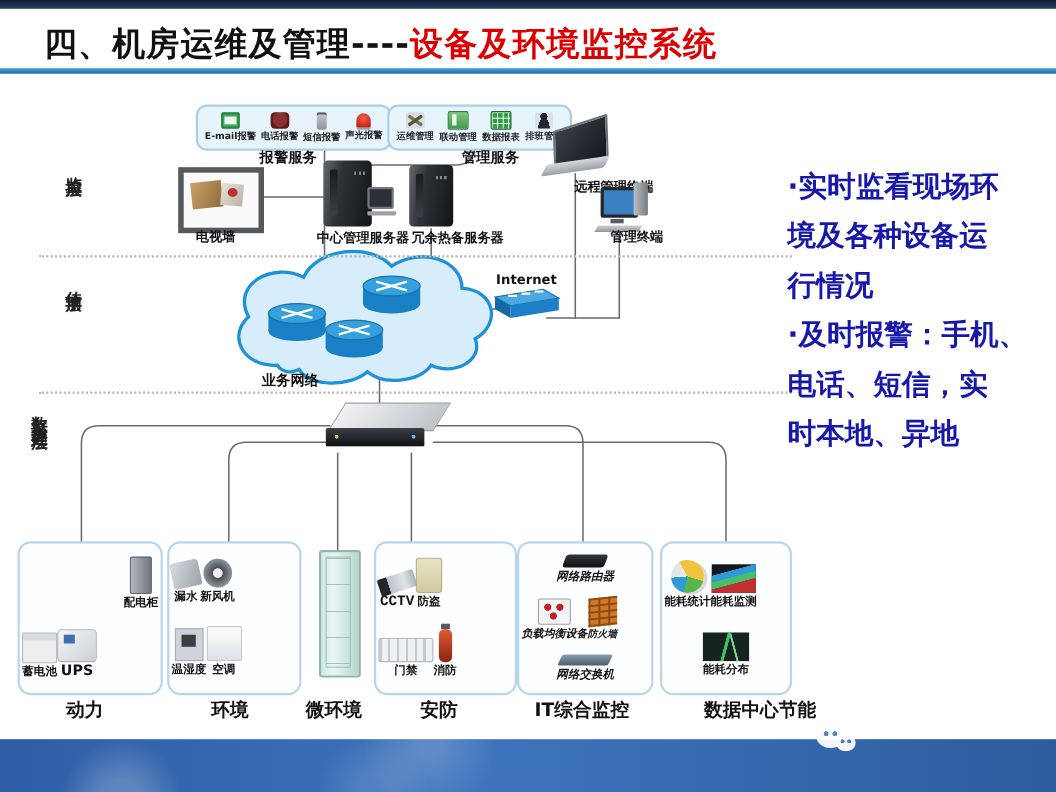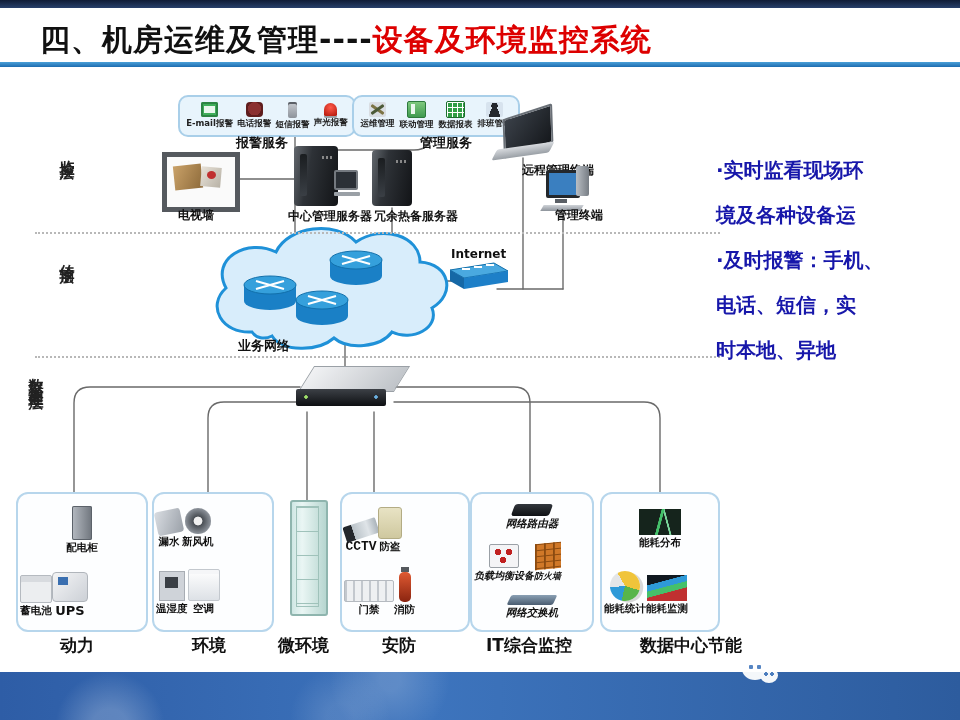--- a/index.html
+++ b/index.html
@@ -109,21 +109,21 @@
           background:conic-gradient(#f0c43a 0 38%,#58b54a 38% 62%,#2e9ad8 62% 82%,#e4e6e8 82% 100%);transform:rotate(-30deg);box-shadow:2px 3px 0 rgba(0,0,0,.15);}
   .ic-chart-mon{width:40px;height:26px;background:#101820;
                 background-image:linear-gradient(165deg,transparent 28%,#2e9ad8 29% 45%,#45c06a 46% 62%,#c03030 63% 100%);}
   .ic-cabinet{width:34px;height:112px;background:linear-gradient(90deg,#cfe7e4,#eaf6f4 30%,#b7d6d0);
               border:2px solid #8fb5ae;border-radius:3px;z-index:2;}
   .ic-cabinet:after{content:"";position:absolute;left:4px;top:4px;width:21px;height:99px;background:linear-gradient(#dff0ec,#bcd9d2);border:1px solid #9fc2ba;
                     background-image:repeating-linear-gradient(#9fc2ba 0 1px,transparent 1px 24px);}
 
   
   .notes{left:716px;top:148px;width:238px;z-index:2;}
-  .note-line{font-size:20px;line-height:45px;font-weight:bold;color:#1717aa;white-space:nowrap;}
+  .note-line{font-size:26px;line-height:45px;font-weight:bold;color:#1717aa;white-space:nowrap;}
 
   
   .footer-strip{left:0;top:672px;width:960px;height:48px;z-index:1;
     background:radial-gradient(circle at 110px 55px,rgba(255,255,255,.22) 0 18px,transparent 55px),
                radial-gradient(circle at 390px 8px,rgba(255,255,255,.18) 0 10px,transparent 60px),
                radial-gradient(circle at 340px 45px,rgba(255,255,255,.12) 0 14px,transparent 50px),
                linear-gradient(90deg,#2e5da6,#3d74bd 45%,#2d5c9e);}
   .watermark{left:742px;top:656px;z-index:3;display:flex;align-items:center;gap:10px;opacity:.95;}
   .wx{position:relative;width:38px;height:32px;}
   .wx .b1{position:absolute;left:0;top:2px;width:26px;height:22px;background:#fff;border-radius:50%;
@@ -277,21 +277,21 @@
 
 <div class="abs dev-label" style="left:238px;top:337px;font-size:13px;">业务网络</div>
 <div class="abs dev-label" style="left:451px;top:247px;font-size:12px;">Internet</div>
 
 <div class="abs dserver" style="left:296px;top:366px;width:108px;height:44px;">
   <div class="dtop"></div>
     <div class="dfront"></div>
 </div>
 
 <div class="abs grp-box" style="left:16px;top:492px;width:124px;height:128px;">
-  <div class="grp-row" style="justify-content:center;">
+  <div class="grp-row" style="justify-content:flex-end;">
     <div class="g-item">
       <div class="ic ic-cab"></div>
       <div class="g-label">配电柜</div>
     </div>
   </div>
   <div class="grp-row">
     <div class="g-item">
       <div class="ic ic-batt"></div>
       <div class="g-label">蓄电池</div>
     </div>
@@ -374,42 +374,43 @@
   <div class="grp-row" style="justify-content:center;">
     <div class="g-item">
       <div class="ic ic-switch"></div>
       <div class="g-label">网络交换机</div>
     </div>
   </div>
 </div>
 <div class="abs grp-caption" style="left:486px;top:634px;">IT综合监控</div>
 
 <div class="abs grp-box" style="left:600px;top:492px;width:112px;height:128px;">
+  <div class="grp-row">
+    <div class="g-item">
+      <div class="ic ic-pie"></div>
+      <div class="g-label">能耗统计</div>
+    </div>
+    <div class="g-item">
+      <div class="ic ic-chart-mon"></div>
+      <div class="g-label">能耗监测</div>
+    </div>
+  </div>
   <div class="grp-row" style="justify-content:center;">
     <div class="g-item">
       <div class="ic ic-chart-dist"></div>
       <div class="g-label">能耗分布</div>
-    </div>
-  </div>
-  <div class="grp-row">
-    <div class="g-item">
-      <div class="ic ic-pie"></div>
-      <div class="g-label">能耗统计</div>
-    </div>
-    <div class="g-item">
-      <div class="ic ic-chart-mon"></div>
-      <div class="g-label">能耗监测</div>
     </div>
   </div>
 </div>
 <div class="abs grp-caption" style="left:604px;top:634px;margin-left:36px;">数据中心节能</div>
 
 <div class="abs notes">
   <div class="note-line">·实时监看现场环</div>
   <div class="note-line">境及各种设备运</div>
+  <div class="note-line">行情况</div>
   <div class="note-line">·及时报警：手机、</div>
   <div class="note-line">电话、短信，实</div>
   <div class="note-line">时本地、异地</div>
 </div>
 
 <div class="abs footer-strip"></div>
 <div class="abs watermark">
   <div class="wx">
       <div class="b1"></div>
       <div class="b2"></div>

